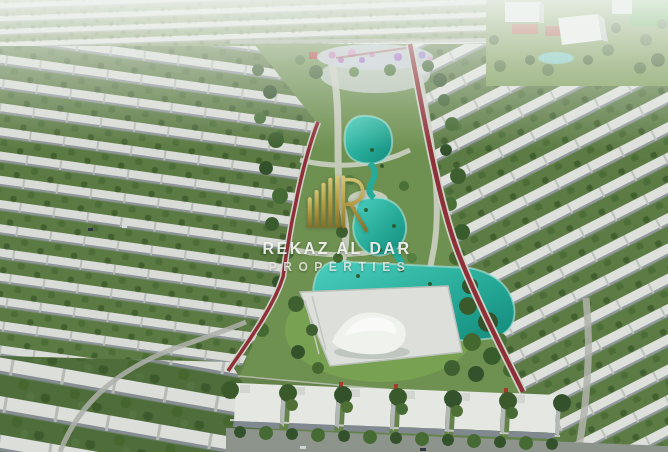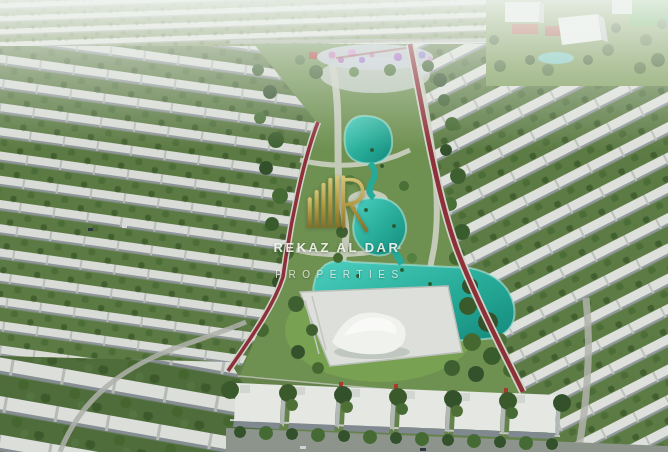--- a/index.html
+++ b/index.html
@@ -8,26 +8,26 @@
     font-family:"Liberation Sans",sans-serif;background:#64824a;
   }
   .scene{position:absolute;left:0;top:0;width:668px;height:452px;display:block;}
   .watermark{
     position:absolute;left:256px;top:168px;width:162px;
     display:flex;flex-direction:column;align-items:center;
     pointer-events:none;
   }
   .logo{width:74px;height:66px;opacity:.95;filter:drop-shadow(0 1px 2px rgba(30,40,30,.35));}
   .brand-name{
-    margin-top:6px;font-size:13px;font-weight:bold;letter-spacing:2.5px;
+    margin-top:6px;font-size:16px;font-weight:bold;letter-spacing:2.5px;
     color:rgba(244,246,242,.92);white-space:nowrap;
     text-shadow:0 1px 3px rgba(15,25,20,.4);
   }
   .brand-tagline{
-    margin-top:14px;font-size:10px;font-weight:normal;letter-spacing:6.5px;
+    margin-top:2px;font-size:12px;font-weight:bold;letter-spacing:6.5px;
     padding-left:6px;color:rgba(246,243,240,.78);white-space:nowrap;
     text-shadow:0 1px 2px rgba(15,25,20,.35);
   }
 </style>
 </head>
 <body>
 
 <div class="stage">
 
 <svg class="scene" viewBox="0 0 668 452" aria-hidden="true">

